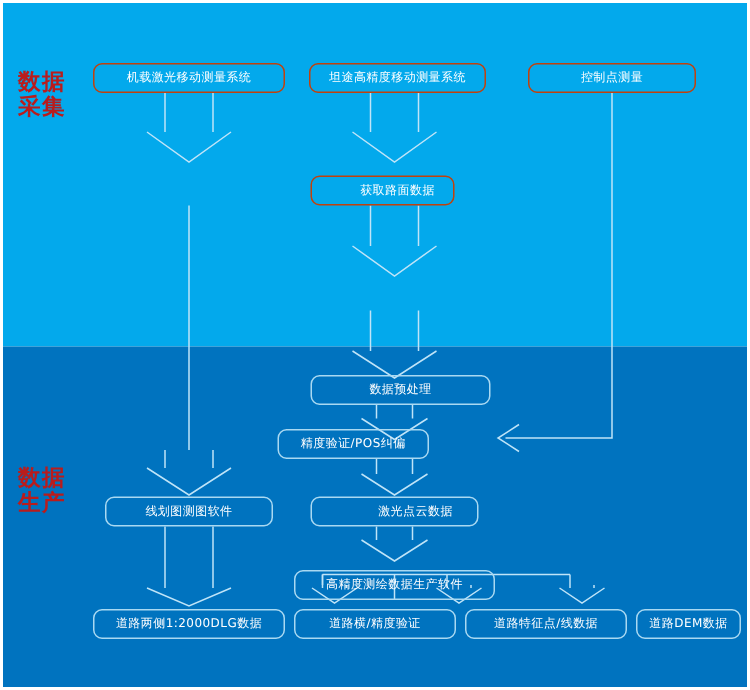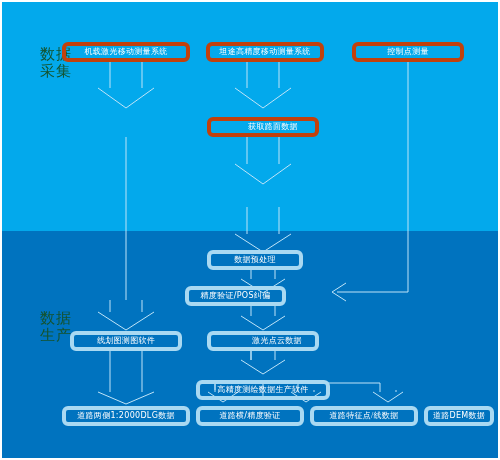--- a/index.html
+++ b/index.html
@@ -11,36 +11,36 @@
   #stage{
     position:relative;width:500px;height:460px;
     background:#ffffff;
   }
   .band{position:absolute;left:2px;width:496px;}
   #band-top{top:2px;height:229px;background:#03a9ec;}
   #band-bottom{top:231px;height:227px;background:#0073bf;}
 
   .section-label{
     position:absolute;
-    color:#14532d;
+    color:#b91c1c;
     font-size:15px;
-    font-weight:normal;
+    font-weight:bold;
     letter-spacing:1px;
     line-height:17px;
-    text-align:right;
+    text-align:left;
     width:60px;
     white-space:pre-line;
   }
   #label-collect{left:12px;top:46px;}
   #label-produce{left:12px;top:310px;}
 
   .node{
     position:absolute;
     box-sizing:border-box;
-    border:4px solid #c2410c;
+    border:1px solid #c2410c;
     border-radius:6px;
     color:#ffffff;
     font-size:8px;
     line-height:1;
     display:flex;
     align-items:center;
     justify-content:center;
     white-space:nowrap;
     letter-spacing:.3px;
     background:transparent;
@@ -97,37 +97,37 @@
   <div class="section-label" id="label-produce">数据
 生产</div>
 
   <div class="node" style="left:62px;top:42px;width:128px;">机载激光移动测量系统</div>
 
   <div class="node" style="left:206px;top:42px;width:118px;">坦途高精度移动测量系统</div>
 
   <div class="node" style="left:352px;top:42px;width:112px;">控制点测量</div>
 
 
-  <div class="node" style="left:207px;top:117px;width:112px;padding-left:20px;">获取路面数据</div>
+  <div class="node" style="left:207px;top:117px;width:96px;padding-left:20px;">获取路面数据</div>
 
 
   <div id="band-bottom-nodes">
 
-    <div class="node" style="left:207px;top:250px;width:96px;">数据预处理</div>
+    <div class="node" style="left:207px;top:250px;width:120px;">数据预处理</div>
 
     <div class="node" style="left:185px;top:286px;width:101px;">精度验证/POS纠偏</div>
 
     <div class="node" style="left:207px;top:331px;width:112px;padding-left:28px;">激光点云数据</div>
 
     <div class="node" style="left:70px;top:331px;width:112px;">线划图测图软件</div>
 
     <div class="node" style="left:196px;top:380px;width:134px;">高精度测绘数据生产软件</div>
 
     <div class="node" style="left:62px;top:406px;width:128px;">道路两侧1:2000DLG数据</div>
 
     <div class="node" style="left:196px;top:406px;width:108px;">道路横/精度验证</div>
 
-    <div class="node" style="left:310px;top:406px;width:108px;font-family:Liberation Serif, serif;">道路特征点/线数据</div>
+    <div class="node" style="left:310px;top:406px;width:108px;">道路特征点/线数据</div>
 
     <div class="node" style="left:424px;top:406px;width:70px;">道路DEM数据</div>
   </div>
 
 </div>
 
 </body></html>

